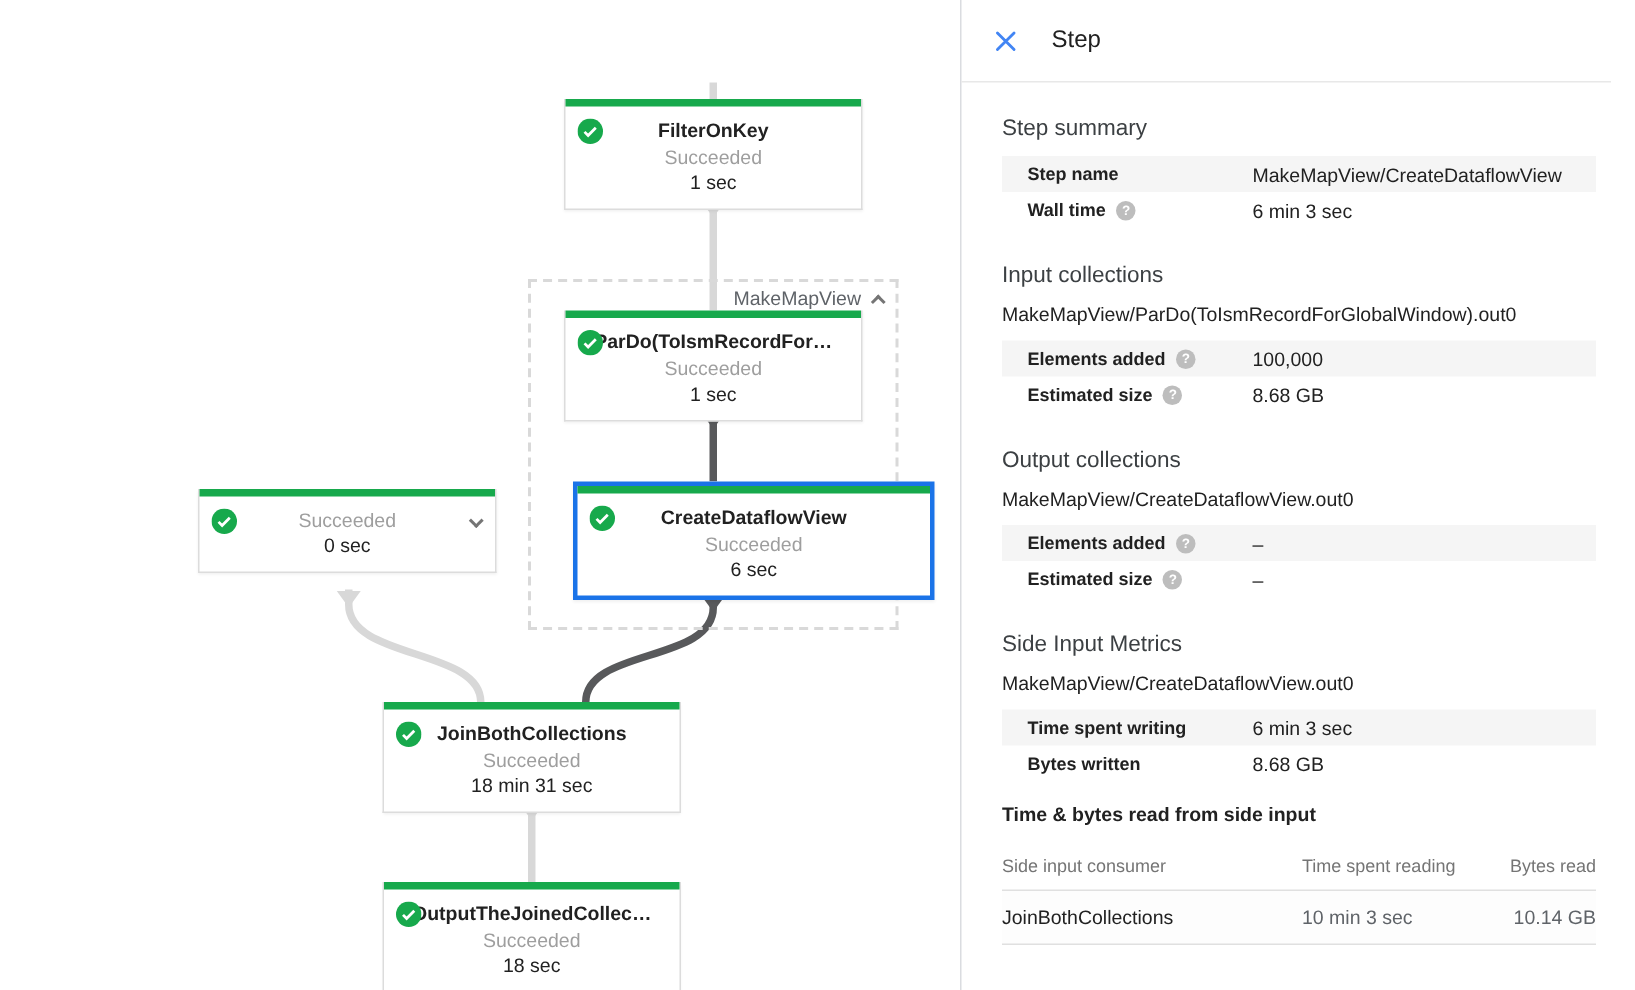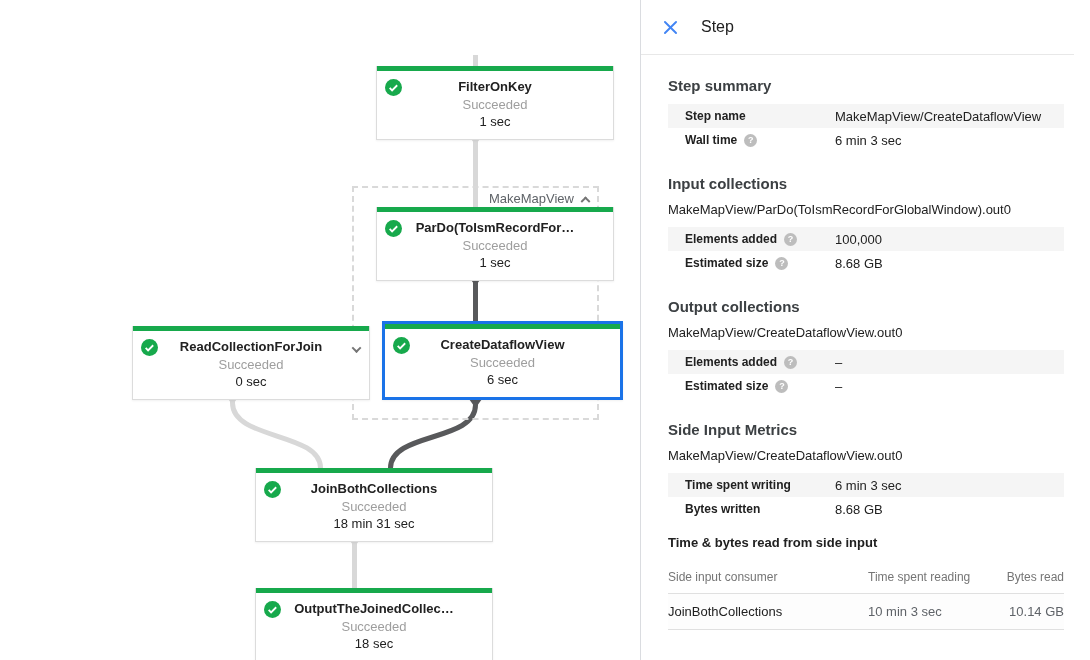--- a/index.html
+++ b/index.html
@@ -20,21 +20,21 @@
   .graph-canvas { position:absolute; left:0; top:0; width:656px; height:660px; }
   .edges { position:absolute; left:0; top:0; }
 
   
   .group-box { position:absolute; left:352px; top:186px; width:247px; height:234px;
                border:2px dashed #d9d9d9; background:transparent; }
   .group-label { position:absolute; top:3px; right:8px; display:flex; align-items:center; gap:8px;
                  color:#5f6368; font-size:13px; cursor:pointer; }
 
   
-  .node { position:absolute; width:238px; background:#fff; border:1px solid #dcdcdc; border-top:none;
+  .node { position:absolute; width:199px; background:#fff; border:1px solid #dcdcdc; border-top:none;
           box-shadow:0 1px 2px rgba(0,0,0,.06); cursor:pointer; }
   .node-bar { height:5px; background:#17a94c; }
   .node-body { position:relative; padding:7px 10px 9px; text-align:center; }
   .node-title { font-size:13px; font-weight:bold; color:#212121; line-height:18px; white-space:nowrap; }
   .node-status { font-size:13px; color:#9e9e9e; line-height:17px; }
   .node-time { font-size:13px; color:#212121; line-height:17px; }
   .check { position:absolute; left:8px; top:8px; width:17px; height:17px; }
   .node.selected { border:3px solid #1a73e8; }
   .node.selected .node-bar { height:5px; }
 
@@ -46,21 +46,21 @@
   .v-scrollbar { position:absolute; left:641px; top:185px; width:10px; height:440px; background:#e4e4e4; cursor:pointer; }
 
   
   .side-panel { position:absolute; left:640px; top:0; width:434px; height:660px; background:#fff;
                 border-left:1px solid #dadce0; }
   .panel-header { height:55px; border-bottom:1px solid #e8e8e8; display:flex; align-items:center; }
   .close-btn { margin-left:16px; width:26px; height:26px; display:flex; align-items:center; justify-content:center; cursor:pointer; }
   .panel-title { margin-left:18px; font-size:16px; color:#212121; }
 
   .panel-body { padding:22px 10px 0 27px; }
-  .sec-heading { font-size:15px; font-weight:700; color:#3c4043; margin:0 0 10px; }
+  .sec-heading { font-size:15px; font-weight:400; color:#3c4043; margin:0 0 10px; }
   .collection-name { font-size:13px; color:#212121; margin:2px 0 9px; line-height:16px; }
   .section { margin-bottom:23px; }
 
   .kv-row { display:flex; align-items:center; height:24px; padding-left:17px; }
   .kv-row.alt { background:#f5f5f5; }
   .kv-left { width:150px; display:flex; align-items:center; gap:7px; }
   .kv-label { font-size:12px; font-weight:bold; color:#212121; }
   .kv-value { font-size:13px; color:#212121; }
   .help-icon { width:13px; height:13px; border-radius:50%; background:#bdbdbd; color:#fff; font-size:9px;
                font-weight:bold; line-height:13px; text-align:center; display:inline-block; cursor:pointer; }
@@ -158,21 +158,20 @@
       <div class="node" style="left:132px; top:326px;">
         <div class="node-bar"></div>
         <div class="node-body">
           <span class="check">
             <svg viewBox="0 0 24 24" width="17" height="17">
                 <circle cx="12" cy="12" r="12" fill="#17a94c"></circle>
                 <path d="M6.6 12.6l3.4 3.4 7.2-7.2" stroke="#fff" stroke-width="2.6" fill="none"></path>
               </svg>
           </span>
           <span class="node-expander"><span class="chev down"></span></span>
-          <div class="node-title">ReadCollectionForJoin</div>
           <div class="node-status">Succeeded</div>
           <div class="node-time">0 sec</div>
         </div>
       </div>
 
       <div class="node" style="left:255px; top:468px;">
         <div class="node-bar"></div>
         <div class="node-body">
           <span class="check">
             <svg viewBox="0 0 24 24" width="17" height="17">

